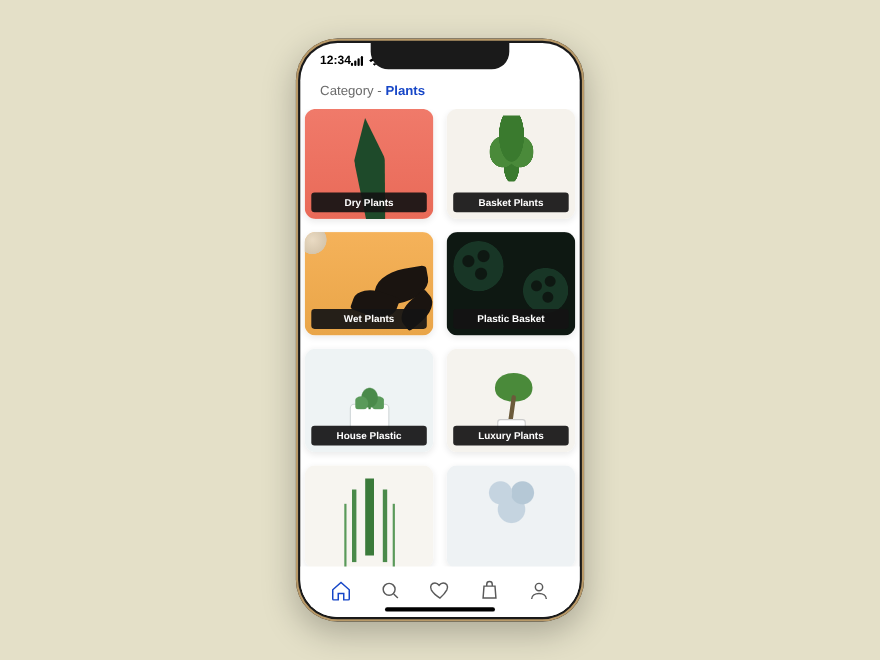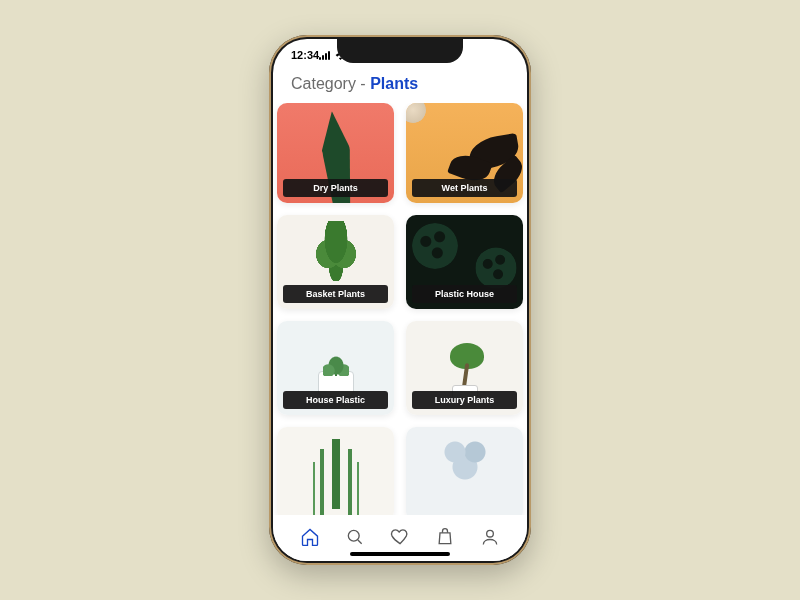--- a/index.html
+++ b/index.html
@@ -68,21 +68,21 @@
     width: 18px; height: 9px; border: 1px solid #000; border-radius: 2px;
     position: relative;
   }
   .batt::after {
     content: ""; position: absolute; right: -3px; top: 2px;
     width: 2px; height: 3px; background: #000; border-radius: 0 1px 1px 0;
   }
   .batt div { background:#000; height:100%; width:80%; border-radius:1px; }
   .header {
     padding: 4px 18px 10px;
-    font-size: 16px;
+    font-size: 12px;
     font-weight: 500;
   }
   .header .cat { color: #6b6b6b; }
   .header .dash { color: #6b6b6b; }
   .header .val { color: #1646c7; font-weight: 600; }
   .content {
     flex: 1;
     overflow: hidden;
     padding: 0 4px;
   }
@@ -250,42 +250,42 @@
       <div class="grid">
 
         <div class="card">
           <div class="card-img img-dry">
               <div class="leaf"></div>
             </div>
           <div class="card-label">Dry Plants</div>
         </div>
 
         <div class="card">
+          <div class="card-img img-basket">
+              <div class="hang"></div>
+            </div>
+          <div class="card-label">Basket Plants</div>
+        </div>
+
+        <div class="card">
           <div class="touch-ripple"></div>
           <div class="card-img img-wet">
             <div class="leaf l1"></div>
               <div class="leaf l2"></div>
               <div class="leaf l3"></div>
           </div>
           <div class="card-label">Wet Plants</div>
         </div>
 
         <div class="card">
-          <div class="card-img img-basket">
-              <div class="hang"></div>
-            </div>
-          <div class="card-label">Basket Plants</div>
-        </div>
-
-        <div class="card">
           <div class="card-img img-plastic">
               <div class="ml m1"></div>
               <div class="ml m2"></div>
             </div>
-          <div class="card-label">Plastic House</div>
+          <div class="card-label">Plastic Basket</div>
         </div>
 
         <div class="card">
           <div class="card-img img-house">
               <div class="pot"></div>
             </div>
           <div class="card-label">House Plastic</div>
         </div>
 
         <div class="card">

